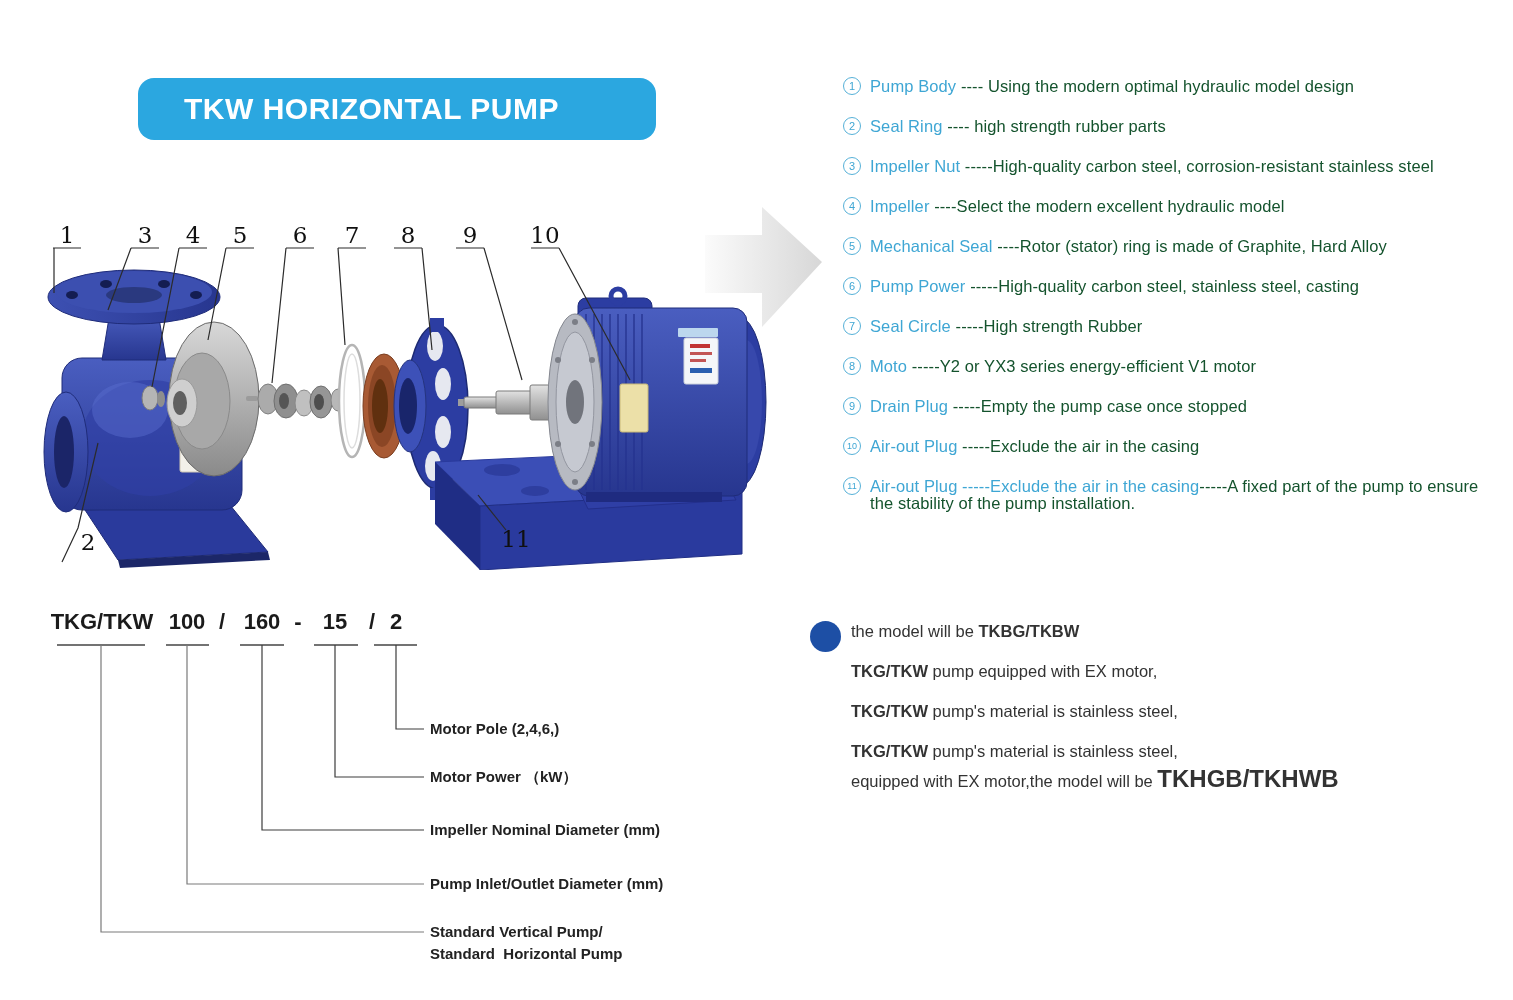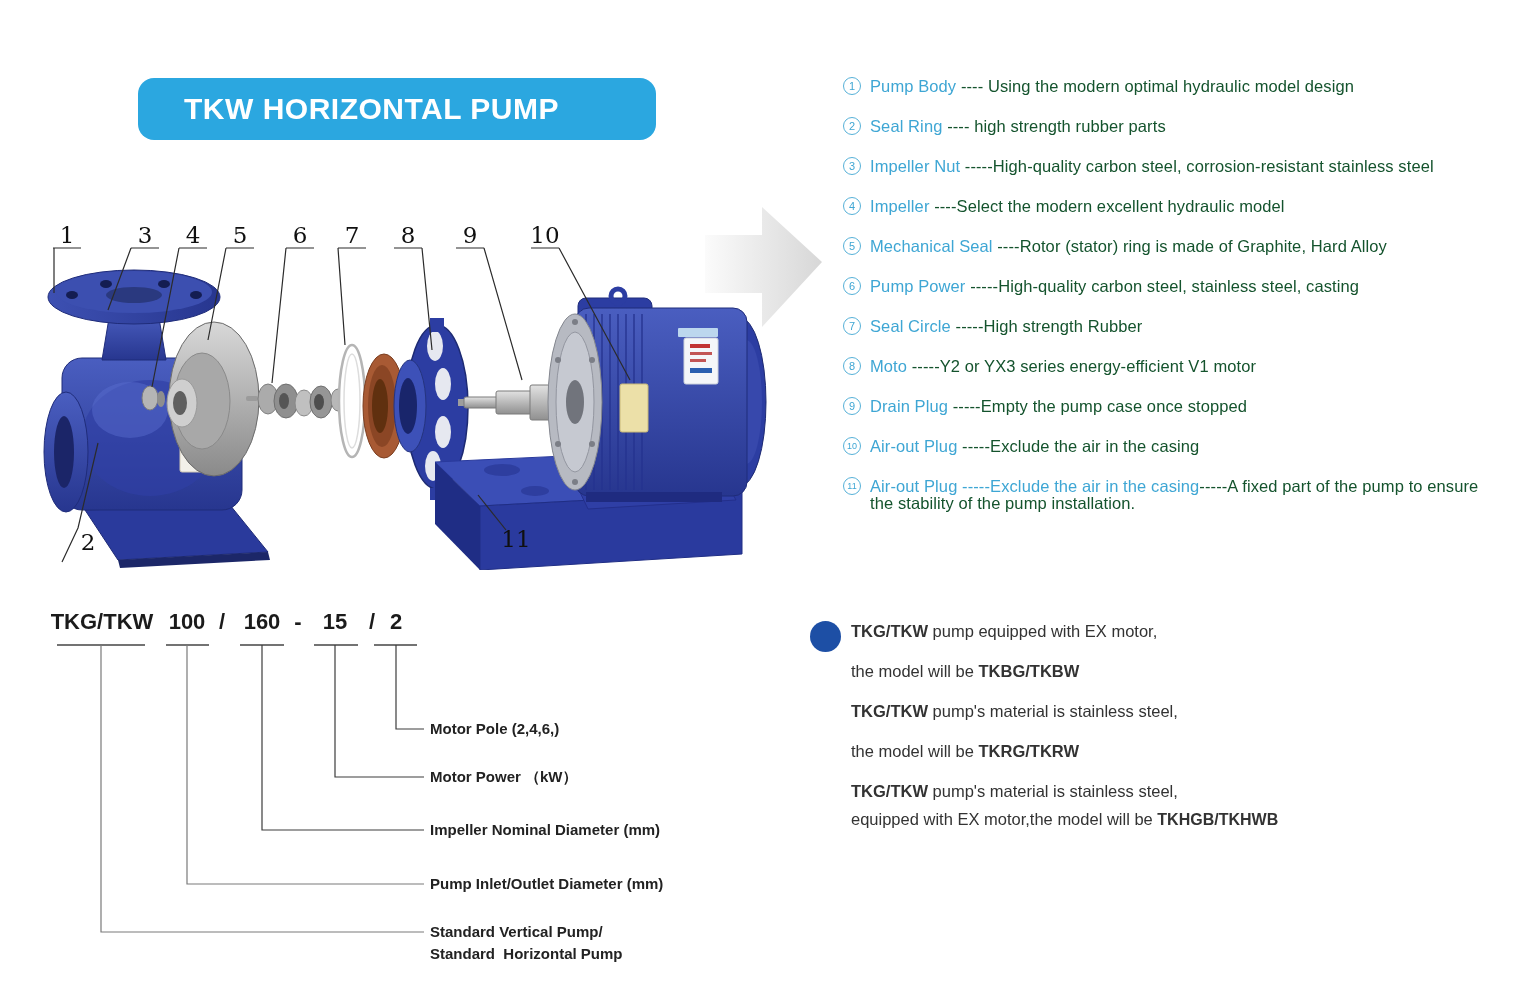--- a/index.html
+++ b/index.html
@@ -63,21 +63,21 @@
   }
   .notes {
     position:absolute; left:851px; top:622px; width:600px;
   }
   .notes p {
     margin:0 0 22px 0; font-size:16.5px; line-height:18px; color:#333333;
   }
   .notes p.tight { margin-bottom:10px; }
   .nlead { font-weight:600; }
   .nmodel { font-weight:700; }
-  .nmodel.big { font-size:16px;text-align:center; }
+  .nmodel.big { font-size:24px;text-align:center; }
 </style>
 </head>
 <body>
 
 <div id="page">
 
   <div class="banner">
     <h1>TKW HORIZONTAL PUMP</h1>
   </div>
 
@@ -321,21 +321,20 @@
       <text class="mlabel" x="390" y="187">Motor Power （kW）</text>
       <text class="mlabel" x="390" y="240">Impeller Nominal Diameter (mm)</text>
       <text class="mlabel" x="390" y="294">Pump Inlet/Outlet Diameter (mm)</text>
       <text class="mlabel" x="390" y="342">Standard Vertical Pump/</text>
       <text class="mlabel" x="390" y="364">Standard  Horizontal Pump</text>
     </g>
   </svg>
 
   <div class="note-bullet"></div>
   <div class="notes">
+    <p><span class="nlead"></span><span>the model will be </span><span class="nmodel">TKBG/TKBW</span></p>
     <p><span class="nlead">TKG/TKW</span><span> pump equipped with EX motor,</span><span class="nmodel"></span></p>
-    <p><span class="nlead"></span><span>the model will be </span><span class="nmodel">TKBG/TKBW</span></p>
     <p><span class="nlead">TKG/TKW</span><span> pump's material is stainless steel,</span><span class="nmodel"></span></p>
-    <p><span class="nlead"></span><span>the model will be </span><span class="nmodel">TKRG/TKRW</span></p>
     <p class="tight"><span class="nlead">TKG/TKW</span><span> pump's material is stainless steel,</span><span class="nmodel"></span></p>
     <p><span class="nlead"></span><span>equipped with EX motor,the model will be </span><span class="nmodel big">TKHGB/TKHWB</span></p>
   </div>
 
 </div>
 
 </body></html>

